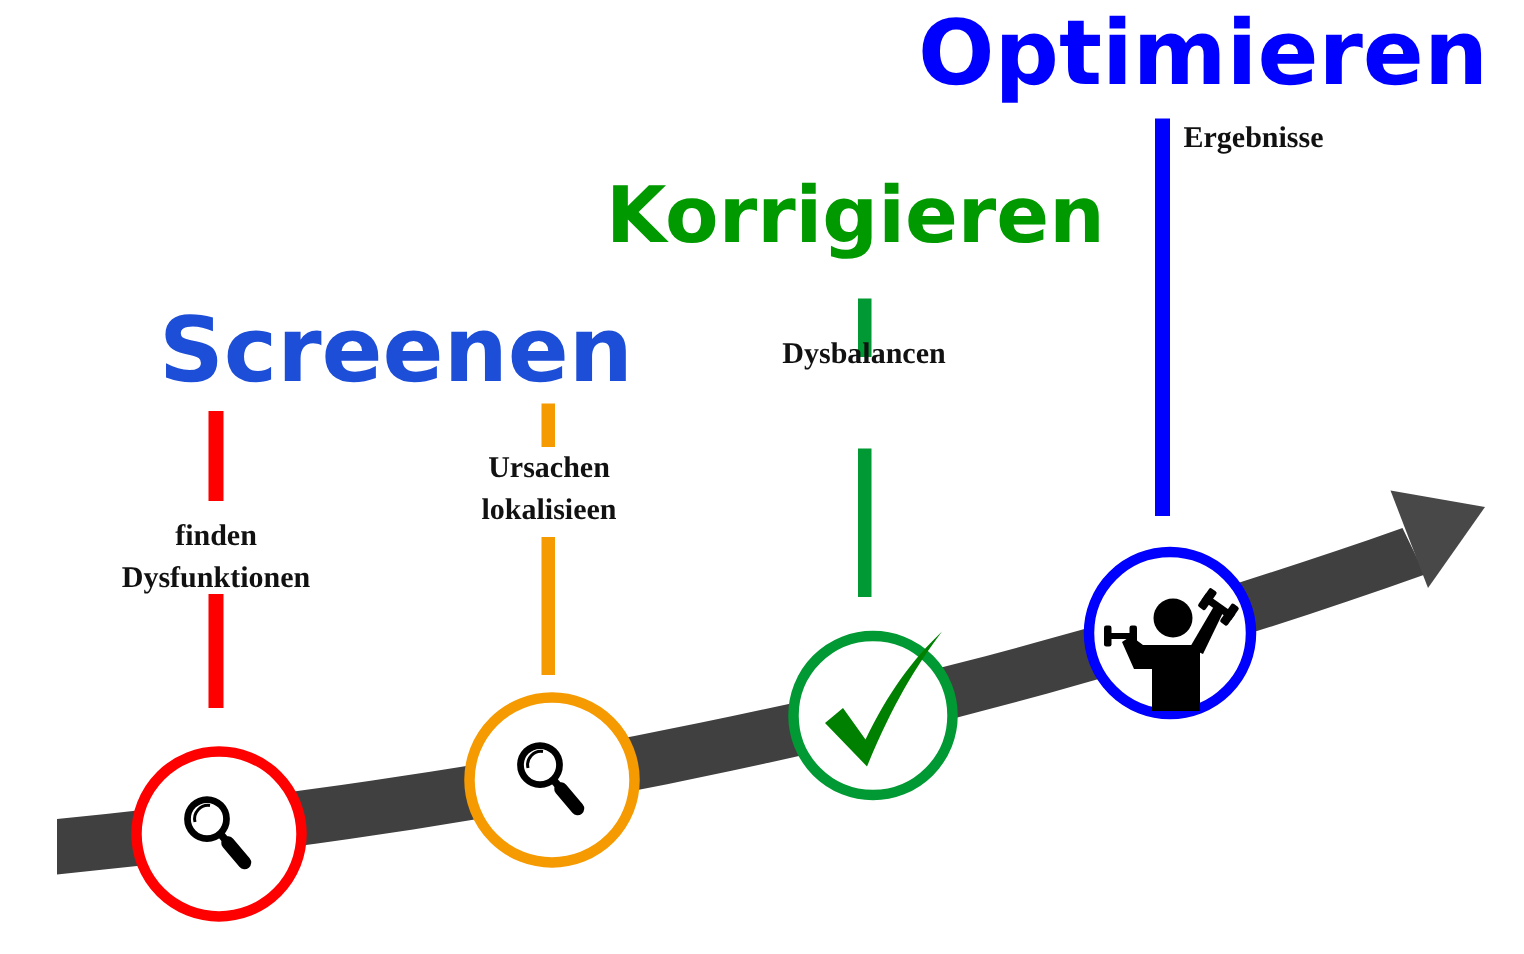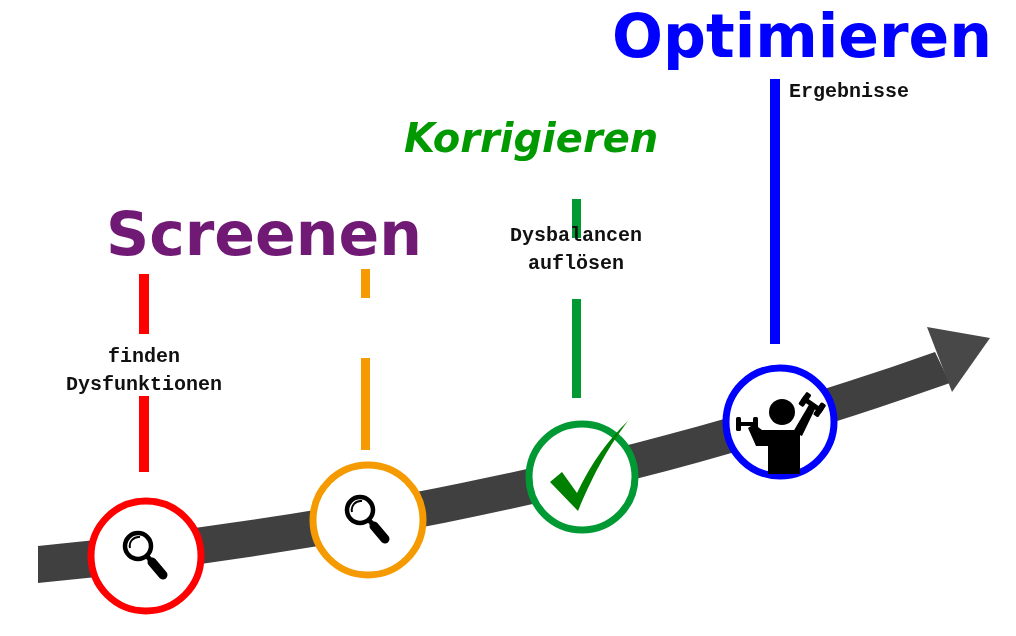--- a/index.html
+++ b/index.html
@@ -1,56 +1,59 @@
 <!DOCTYPE html>
 <html><head>
 <meta charset="utf-8">
 <style>
   html, body { margin: 0; padding: 0; background: #ffffff; }
   body { width: 1016px; height: 636px; position: relative; overflow: hidden;
          font-family: "DejaVu Sans", sans-serif; }
   .stage { position: absolute; left: 0; top: 0; width: 1016px; height: 636px; }
   .title { position: absolute; font-family: "DejaVu Sans", sans-serif; font-weight: bold;
            white-space: nowrap; letter-spacing: 0px; line-height: 1; }
-  .label { position: absolute; font-family: Liberation Mono, monospace; font-weight: 600;
+  .label { position: absolute; font-family: Liberation Serif, serif; font-weight: 600;
            font-size: 20px; color: #111111; text-align: center; line-height: 28px;
            white-space: nowrap; }
   .label.left { text-align: left; }
   .bar { position: absolute; }
   svg { position: absolute; left: 0; top: 0; }
 </style>
 </head>
 <body>
 
 <div class="stage">
 
   <svg width="1016" height="636" viewBox="0 0 1016 636">
     <path d="M38 546 C 300 520, 600 470, 935 352 L 950 383 C 620 500, 320 555, 38 583 Z" fill="#404040"></path>
     <polygon points="927,327 990,338 952,392" fill="#484848"></polygon>
   </svg>
 
-  <div class="title" style="left:106px; top:204px; font-size:60px; color:#701a75;">Screenen</div>
-  <div class="title" style="left:404px; top:118px; font-size:40px; color:#009a00;font-style:italic;">Korrigieren</div>
+  <div class="title" style="left:106px; top:204px; font-size:60px; color:#1d4ed8;">Screenen</div>
+  <div class="title" style="left:404px; top:118px; font-size:52px; color:#009a00;">Korrigieren</div>
   <div class="title" style="left:612px; top:6px; font-size:60px; color:#0000ff;">Optimieren</div>
 
   <div class="bar" style="left:139px; top:274px; width:10px; height:60px; background:#ff0000;"></div>
   <div class="bar" style="left:139px; top:396px; width:10px; height:76px; background:#ff0000;"></div>
   <div class="label" style="left:44px; top:343px; width:200px;">
     <div>finden</div>
     <div>Dysfunktionen</div>
   </div>
 
   <div class="bar" style="left:361px; top:269px; width:9px; height:29px; background:#f59a00;"></div>
   <div class="bar" style="left:361px; top:358px; width:9px; height:92px; background:#f59a00;"></div>
+  <div class="label" style="left:266px; top:298px; width:200px;">
+    <div>Ursachen</div>
+    <div>lokalisieen</div>
+  </div>
 
   <div class="bar" style="left:572px; top:199px; width:9px; height:39px; background:#009933;"></div>
   <div class="bar" style="left:572px; top:299px; width:9px; height:99px; background:#009933;"></div>
   <div class="label" style="left:476px; top:222px; width:200px;">
     <div>Dysbalancen</div>
-    <div>auflösen</div>
   </div>
 
   <div class="bar" style="left:770px; top:79px; width:10px; height:265px; background:#0000ff;"></div>
   <div class="label left" style="left:789px; top:78px; width:180px;">
     <div>Ergebnisse</div>
   </div>
 
   <svg width="1016" height="636" viewBox="0 0 1016 636">
     <defs>
       <g id="magnifier">

